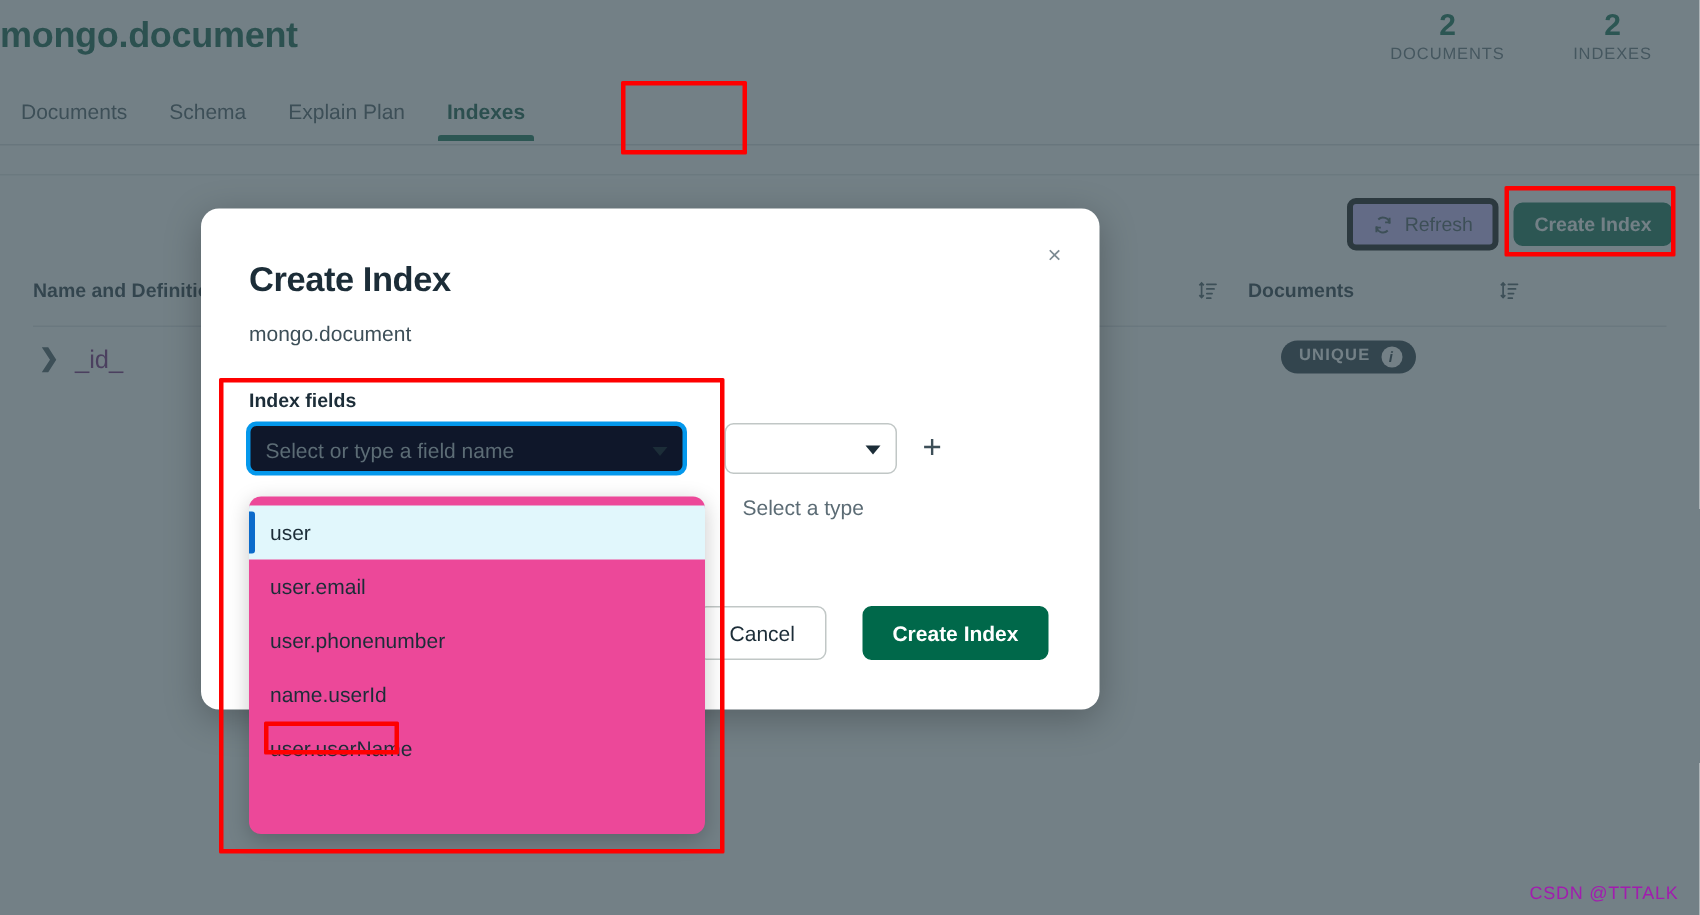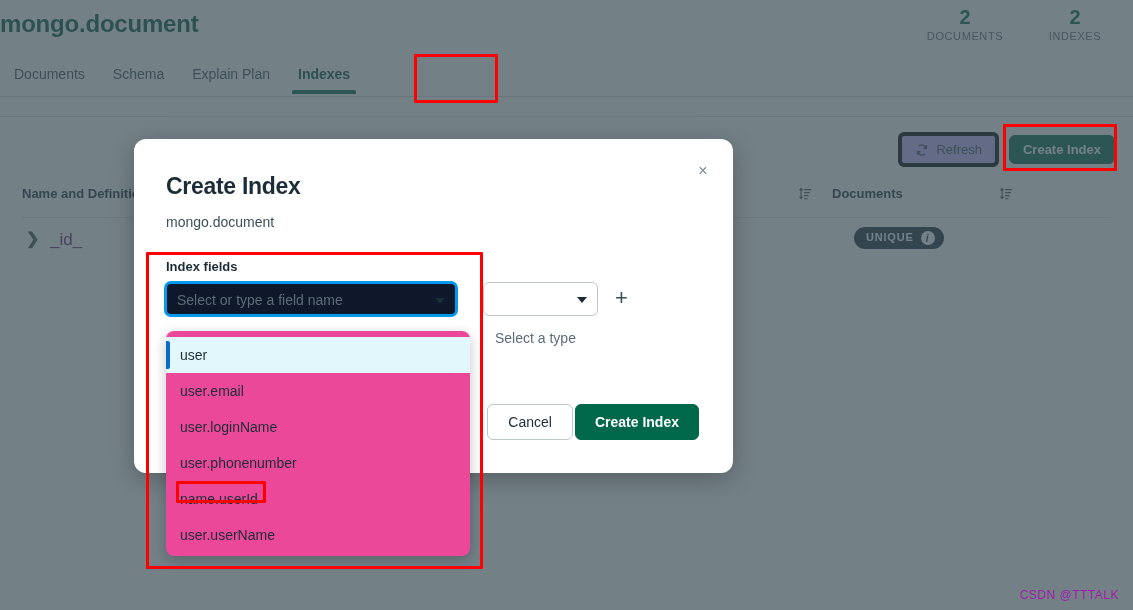--- a/index.html
+++ b/index.html
@@ -222,21 +222,21 @@
     position: absolute; left: 11px; top: 8px;
     font-size: 14px; color: #5c6c75; margin-top: 39px;
   }
   .plus-btn {
     position: absolute; left: 481px; top: 149px;
     font-size: 22px; color: #3d4f58; font-weight: 400;
     line-height: 20px; cursor: pointer;
   }
   .modal-actions {
     position: absolute; right: 34px; top: 265px;
-    display: flex; gap: 2px;
+    display: flex; gap: 24px;
   }
   .btn-cancel {
     background: #ffffff; color: #1c2d38;
     border: 1px solid #c1c7c6; border-radius: 6px;
     font-size: 14px; font-weight: 500;
     padding: 9px 20px; cursor: pointer;
   }
   .btn-create {
     background: #00684a; color: #ffffff;
     border: 1px solid #00684a; border-radius: 6px;
@@ -376,21 +376,20 @@
 
   <div class="modal-actions">
     <button class="btn-cancel">Cancel</button>
     <button class="btn-create">Create Index</button>
   </div>
 </div>
 
 <div id="dropdown">
   <div class="opt selected">user</div>
   <div class="opt">user.email</div>
-  <div class="opt">user.loginName</div>
   <div class="opt">user.phonenumber</div>
   <div class="opt">name.userId</div>
   <div class="opt">user.userName</div>
 </div>
 
 <div class="anno" style="left:414px; top:54px; width:84px; height:49px;"></div>
 <div class="anno" style="left:1003px; top:124px; width:114px; height:47px;"></div>
 <div class="anno" style="left:146px; top:252px; width:337px; height:317px;"></div>
 <div class="anno" style="left:176px; top:481px; width:90px; height:22px;"></div>
 

